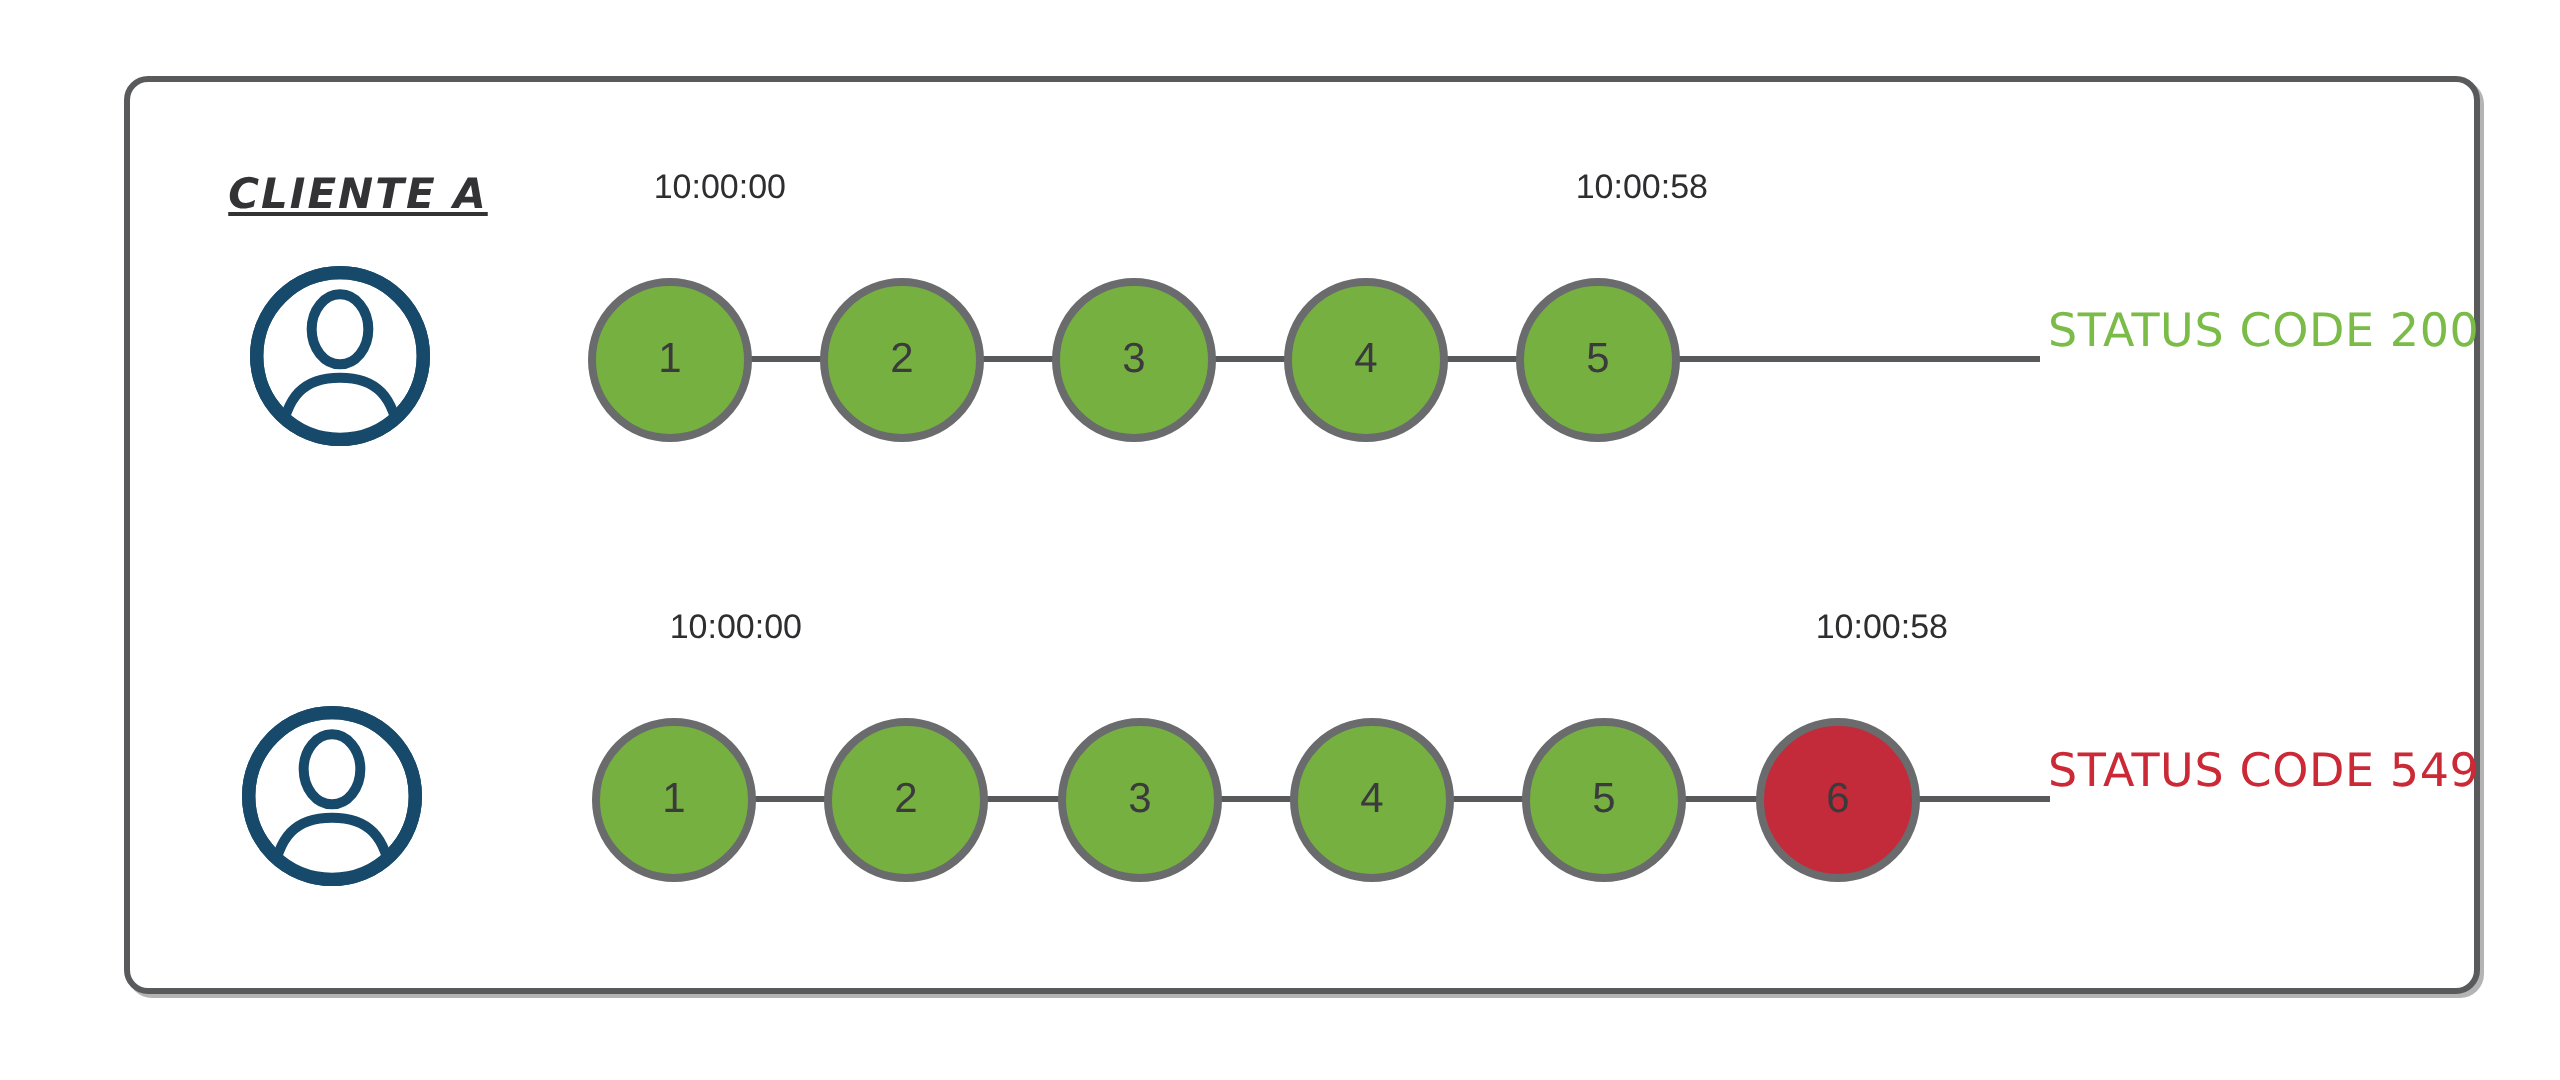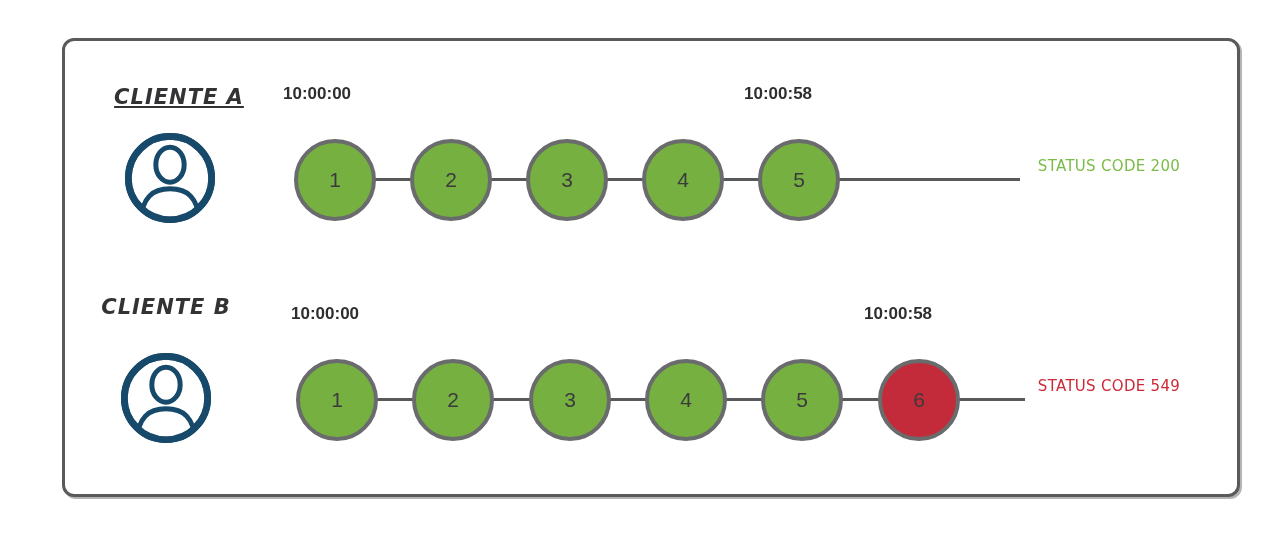--- a/index.html
+++ b/index.html
@@ -32,22 +32,22 @@
     white-space:nowrap;
   }
   .label-a{left:94px;top:85px;text-decoration:underline;}
   .label-b{left:81px;top:295px;}
   .avatar{position:absolute;width:100px;height:100px;}
   .avatar-a{left:120px;top:128px;}
   .avatar-b{left:116px;top:348px;}
   .timestamp{
     position:absolute;
     width:110px;
-    text-align:left;
-    font-weight:700;
+    text-align:right;
+    font-weight:400;
     font-size:17px;
     color:#2e2e30;
     white-space:nowrap;
   }
   .ts-a-start{left:283px;top:84px;}
   .ts-a-end{left:744px;top:84px;}
   .ts-b-start{left:291px;top:304px;}
   .ts-b-end{left:864px;top:304px;}
   .tl-line{
     position:absolute;
@@ -72,21 +72,21 @@
   .circle[data-status="blocked"]{background:var(--blocked-circle);}
   .row-a-circles .circle{top:139px;}
   .row-b-circles .circle{top:359px;}
   .a1{left:294px;} .a2{left:410px;} .a3{left:526px;} .a4{left:642px;} .a5{left:758px;}
   .b1{left:296px;} .b2{left:412px;} .b3{left:529px;} .b4{left:645px;} .b5{left:761px;} .b6{left:878px;}
   .status{
     position:absolute;
     width:170px;
     text-align:center;
     font-family:"DejaVu Sans",sans-serif;
-    font-size:15px;
+    font-size:23px;
     letter-spacing:0.3px;
     line-height:22px;
     white-space:nowrap;
   }
   .status[data-kind="success"]{color:var(--success-text);}
   .status[data-kind="error"]{color:var(--error-text);}
   .status-a{left:1024px;top:155px;}
   .status-b{left:1024px;top:375px;}
   .avatar svg{display:block;width:100%;height:100%;}
 </style>
@@ -124,21 +124,20 @@
     <div class="circle a2" data-status="ok">2</div>
     <div class="circle a3" data-status="ok">3</div>
     <div class="circle a4" data-status="ok">4</div>
     <div class="circle a5" data-status="ok">5</div>
   </div>
 
   <div class="status status-a" data-kind="success">
     <div>STATUS CODE 200</div>
   </div>
 
-  <div class="client-label label-b">CLIENTE B</div>
 
   <div class="avatar avatar-b">
     <svg viewBox="0 0 120 120">
       <defs>
           <clipPath id="clipB">
             <circle cx="60" cy="60" r="50"></circle>
           </clipPath>
         </defs>
       <circle cx="60" cy="60" r="50" fill="#ffffff" stroke="#17496b" stroke-width="8"></circle>
       <g clip-path="url(#clipB)">

